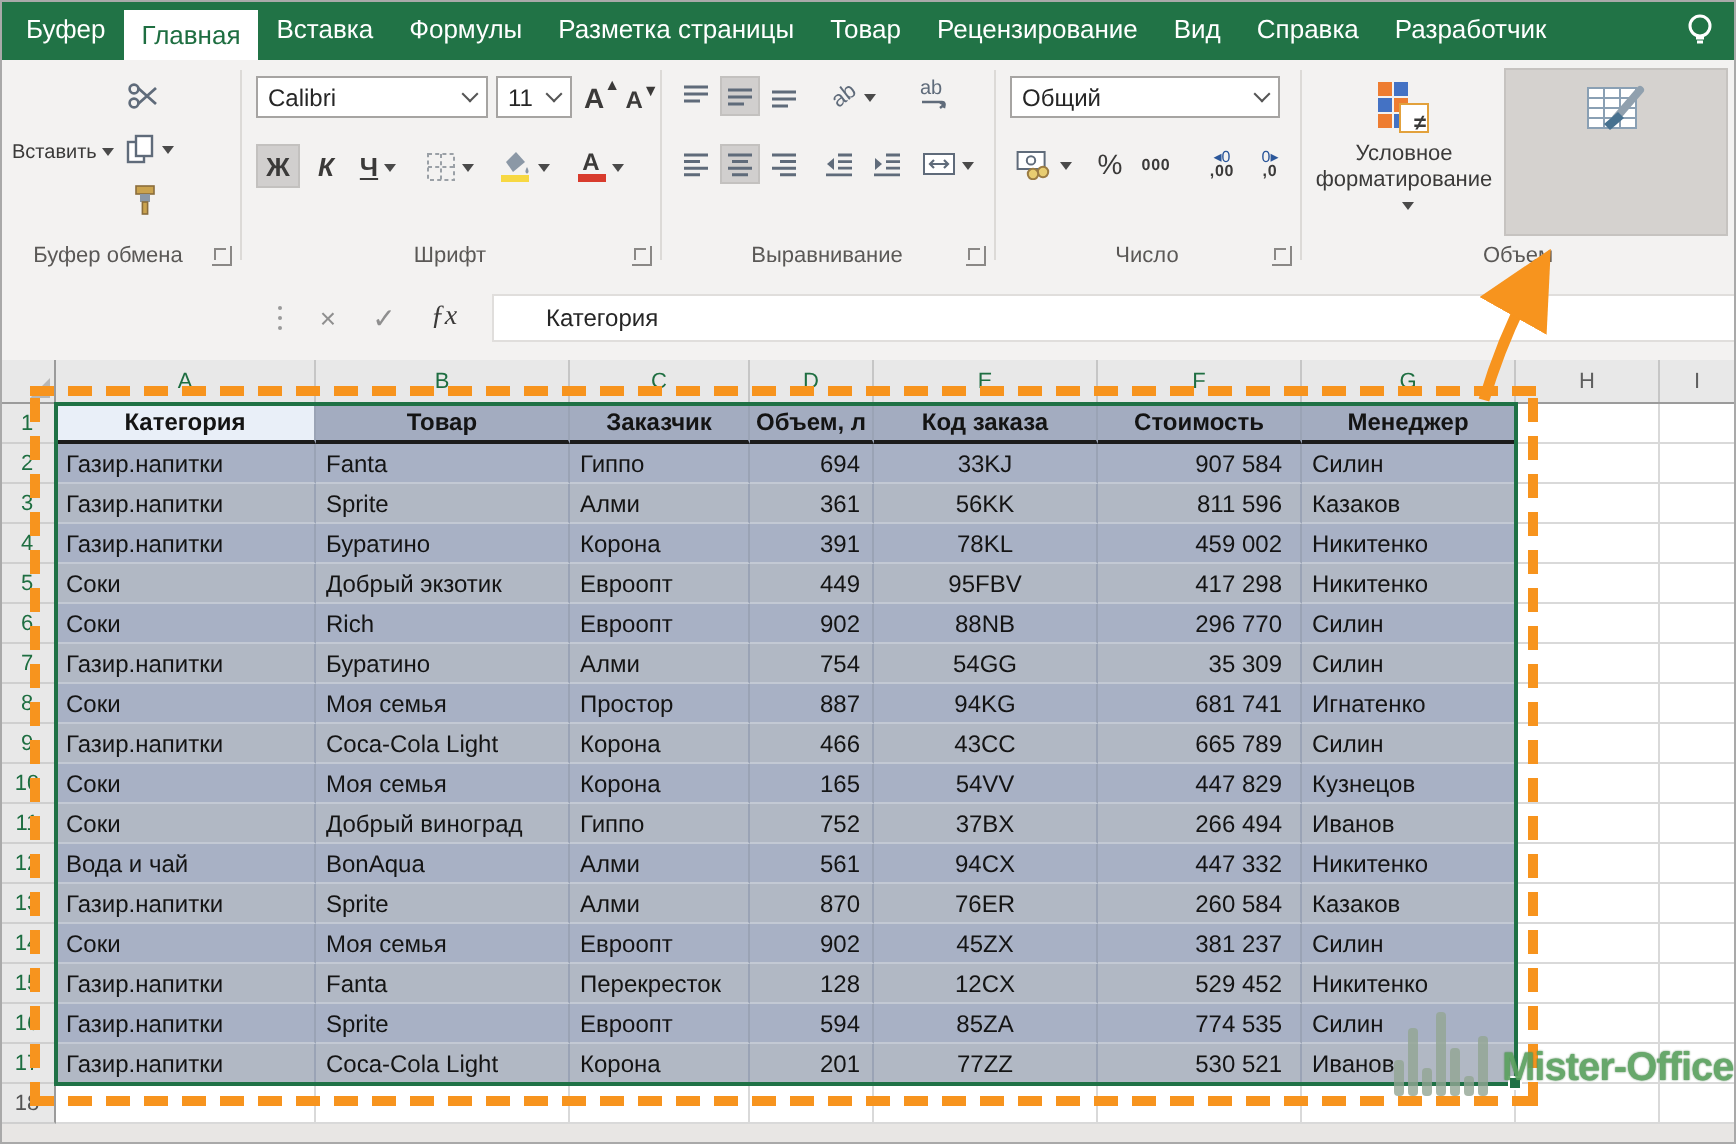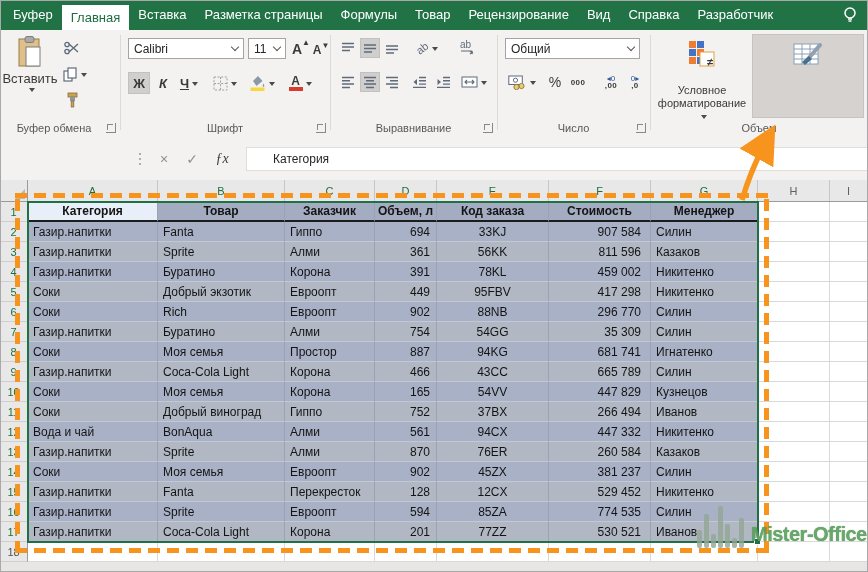--- a/index.html
+++ b/index.html
@@ -17,21 +17,21 @@
   
   .ribbon { position:absolute; left:0; top:30px; width:868px; height:108px; background:#f3f2f1; }
   .vsep { position:absolute; top:5px; height:95px; width:1px; background:#dcdad7; }
   .grp-label { position:absolute; bottom:2px; height:14px; font-size:11px; color:#5a5856; text-align:center; }
   .lau { position:absolute; bottom:5px; width:10px; height:10px; border-right:1px solid #8a8886; border-bottom:1px solid #8a8886; }
   .lau::after { content:""; position:absolute; left:1px; top:1px; width:5px; height:5px; border-left:1.5px solid #8a8886; border-top:1.5px solid #8a8886; }
   .rbtn { position:absolute; display:flex; align-items:center; justify-content:center; color:#3b3a39; cursor:default; }
   .caret { display:inline-block; width:0; height:0; border:3px solid transparent; border-top:4px solid #4a4a4a; margin-left:3px; transform:translateY(2px); }
   .combo { position:absolute; background:#fff; border:1px solid #a6a4a2; display:flex; align-items:center; font-size:12px; padding:0 5px; height:21px; color:#262626; }
   .chev { margin-left:auto; width:6px; height:6px; border-right:1.4px solid #555; border-bottom:1.4px solid #555; transform:rotate(45deg); margin-top:-3px; }
-  .paste { position:absolute; left:6px; top:6px; width:48px; height:78px; display:flex; flex-direction:column; align-items:center; font-size:13px; color:#3b3a39; }
+  .paste { position:absolute; left:6px; top:6px; width:48px; height:78px; display:flex; flex-direction:row; align-items:center; font-size:10px; color:#3b3a39; }
   .paste span { margin-top:3px; }
   .active-btn { background:#d1cfce; border:1px solid #c3c1bf; }
   .hl-btn { background:#d5d2cf; border:1px solid #c6c3c0; }
   .two-line { font-size:11px; line-height:13px; color:#3b3a39; text-align:center; }
   .bigbtn { position:absolute; top:4px; height:84px; display:flex; flex-direction:column; align-items:center; justify-content:flex-start; padding-top:6px; }
   .tiny-num { font-size:8px; letter-spacing:.4px; font-weight:bold; }
 
   
   .fbar { position:absolute; left:0; top:138px; width:868px; height:42px; background:#f3f2f1; }
   .namebox { position:absolute; left:8px; top:9px; width:122px; height:24px; background:#fff; border:1px solid #e0dedc; display:flex; align-items:center; font-size:12px; color:#262626; padding-left:8px; }
@@ -79,22 +79,22 @@
 </head>
 <body>
 
 <div class="app">
 
   <div class="tabbar">
     <div class="tabs">
         <div class="tab">Буфер</div>
         <div class="tab active">Главная</div>
         <div class="tab">Вставка</div>
+        <div class="tab">Формулы</div>
         <div class="tab">Разметка страницы</div>
-        <div class="tab">Формулы</div>
         <div class="tab">Товар</div>
         <div class="tab">Рецензирование</div>
         <div class="tab">Вид</div>
         <div class="tab">Справка</div>
         <div class="tab">Разработчик</div>
       </div>
     <svg class="bulb" width="16" height="18" viewBox="0 0 16 18">
       <circle cx="8" cy="7" r="5" fill="none" stroke="#fff" stroke-width="1.5"></circle>
       <path d="M6 13 h4 M6.5 15 h3" stroke="#fff" stroke-width="1.5"></path>
     </svg>
@@ -293,21 +293,21 @@
           <rect x="1" y="1" width="7" height="7" fill="#ee7d31"></rect>
             <rect x="9" y="1" width="7" height="7" fill="#4472c4"></rect>
           <rect x="1" y="9" width="7" height="7" fill="#4472c4"></rect>
             <rect x="9" y="9" width="7" height="7" fill="#ee7d31"></rect>
           <rect x="1" y="17" width="7" height="7" fill="#ee7d31"></rect>
             <rect x="9" y="17" width="7" height="7" fill="#4472c4"></rect>
           <rect x="12" y="12" width="14" height="14" fill="#fff" stroke="#e2a13c"></rect>
         </svg>
         <b style="position:absolute; right:3px; bottom:0; font-size:11px; color:#3b3a39">≠</b>
       </span>
-      <span class="two-line" style="margin-top:16px">
+      <span class="two-line" style="margin-top:3px">
         <span>Условное</span><br>
         <span>форматирование</span><i class="caret"></i>
       </span>
     </div>
     <div class="bigbtn hl-btn" style="left:752px; width:112px">
       <svg width="32" height="28" viewBox="0 0 32 28">
         <rect x="2" y="3" width="24" height="20" fill="#fff" stroke="#8aa0b4"></rect>
         <path d="M2 8 h24 M2 13 h24 M2 18 h24 M10 3 v20 M18 3 v20" stroke="#8aa0b4" stroke-width="1"></path>
         <path d="M28 4 L16 18" stroke="#90a0ae" stroke-width="4" stroke-linecap="round"></path>
         <path d="M17 15 L20 18 L13 24 L10 21 Z" fill="#47718f"></path>

